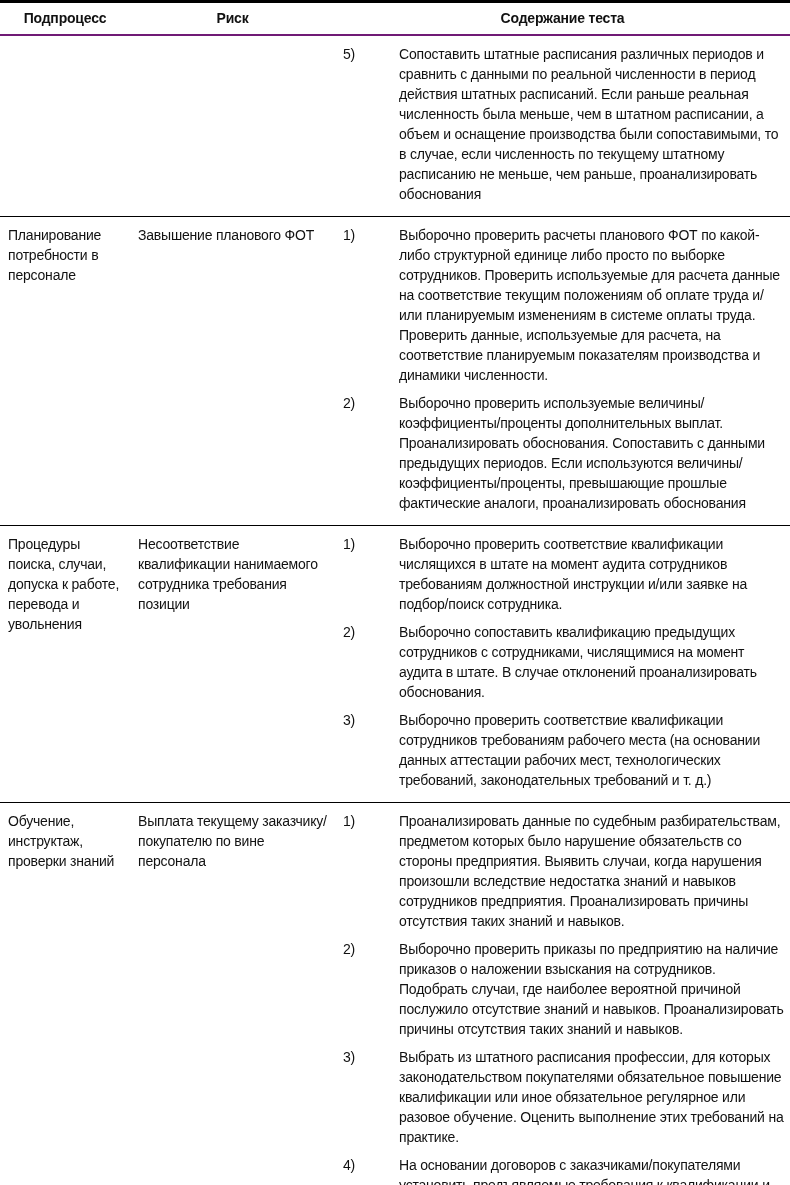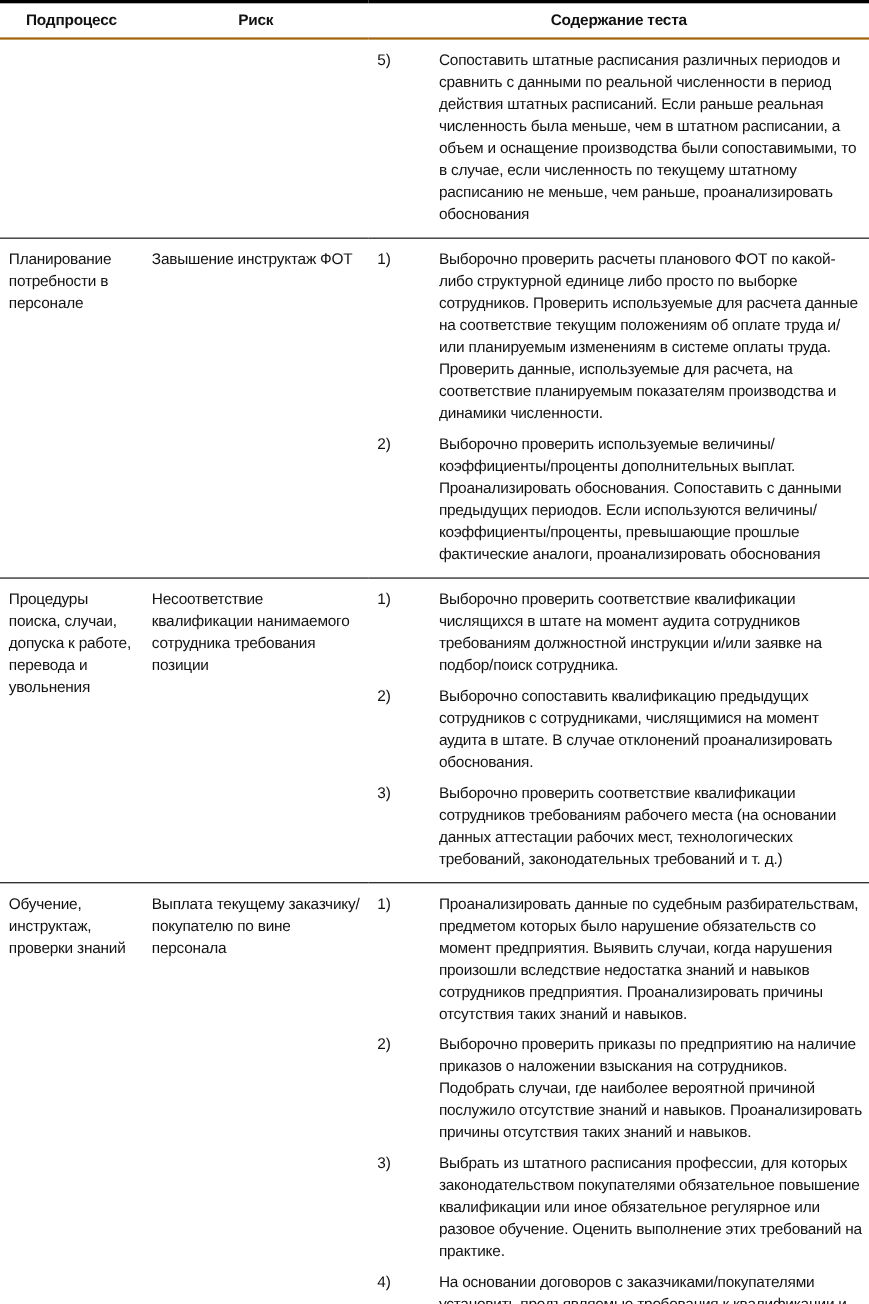--- a/index.html
+++ b/index.html
@@ -26,21 +26,21 @@
   }
   col.c1 { width: 130px; }
   col.c2 { width: 205px; }
   col.c3 { width: 455px; }
   th {
     font-weight: bold;
     font-size: 14px;
     text-align: center;
     vertical-align: middle;
     padding: 7px 4px 8px 4px;
-    border-bottom: 2px solid #a16207;
+    border-bottom: 2px solid #701a75;
     letter-spacing: -0.2px;
     margin-left: 32px;
   }
   td {
     vertical-align: top;
     border-bottom: 1px solid #000;
     font-size: 14px;
     line-height: 20px;
     letter-spacing: -0.2px;
     padding: 8px 6px 12px 8px;
@@ -92,21 +92,21 @@
         <td class="tests-cell">
           <div class="test-item">
             <span class="test-num">5)</span>
             <span class="test-text">Сопоставить штатные расписания различных периодов и сравнить с данными по реальной численности в период действия штатных расписаний. Если раньше реальная численность была меньше, чем в штатном расписании, а объем и оснащение производства были сопоставимыми, то в случае, если численность по текущему штатному расписанию не меньше, чем раньше, проанализировать обоснования</span>
           </div>
         </td>
       </tr>
 
       <tr>
         <td class="subprocess-cell">Планирование потребности в персонале</td>
-        <td class="risk-cell">Завышение инструктаж ФОТ</td>
+        <td class="risk-cell">Завышение планового ФОТ</td>
         <td class="tests-cell">
           <div class="test-item">
             <span class="test-num">1)</span>
             <span class="test-text">Выборочно проверить расчеты планового ФОТ по какой-либо структурной единице либо просто по выборке сотрудников. Проверить используемые для расчета данные на соответствие текущим положениям об оплате труда и/или планируемым изменениям в системе оплаты труда. Проверить данные, используемые для расчета, на соответствие планируемым показателям производства и динамики численности.</span>
           </div>
           <div class="test-item">
             <span class="test-num">2)</span>
             <span class="test-text">Выборочно проверить используемые величины/коэффициенты/проценты дополнительных выплат. Проанализировать обоснования. Сопоставить с данными предыдущих периодов. Если используются величины/коэффициенты/проценты, превышающие прошлые фактические аналоги, проанализировать обоснования</span>
           </div>
         </td>
@@ -130,21 +130,21 @@
           </div>
         </td>
       </tr>
 
       <tr class="last-row">
         <td class="subprocess-cell">Обучение, инструктаж, проверки знаний</td>
         <td class="risk-cell">Выплата текущему заказчику/покупателю по вине персонала</td>
         <td class="tests-cell">
           <div class="test-item">
             <span class="test-num">1)</span>
-            <span class="test-text">Проанализировать данные по судебным разбирательствам, предметом которых было нарушение обязательств со момент предприятия. Выявить случаи, когда нарушения произошли вследствие недостатка знаний и навыков сотрудников предприятия. Проанализировать причины отсутствия таких знаний и навыков.</span>
+            <span class="test-text">Проанализировать данные по судебным разбирательствам, предметом которых было нарушение обязательств со стороны предприятия. Выявить случаи, когда нарушения произошли вследствие недостатка знаний и навыков сотрудников предприятия. Проанализировать причины отсутствия таких знаний и навыков.</span>
           </div>
           <div class="test-item">
             <span class="test-num">2)</span>
             <span class="test-text">Выборочно проверить приказы по предприятию на наличие приказов о наложении взыскания на сотрудников. Подобрать случаи, где наиболее вероятной причиной послужило отсутствие знаний и навыков. Проанализировать причины отсутствия таких знаний и навыков.</span>
           </div>
           <div class="test-item">
             <span class="test-num">3)</span>
             <span class="test-text">Выбрать из штатного расписания профессии, для которых законодательством покупателями обязательное повышение квалификации или иное обязательное регулярное или разовое обучение. Оценить выполнение этих требований на практике.</span>
           </div>
           <div class="test-item">

